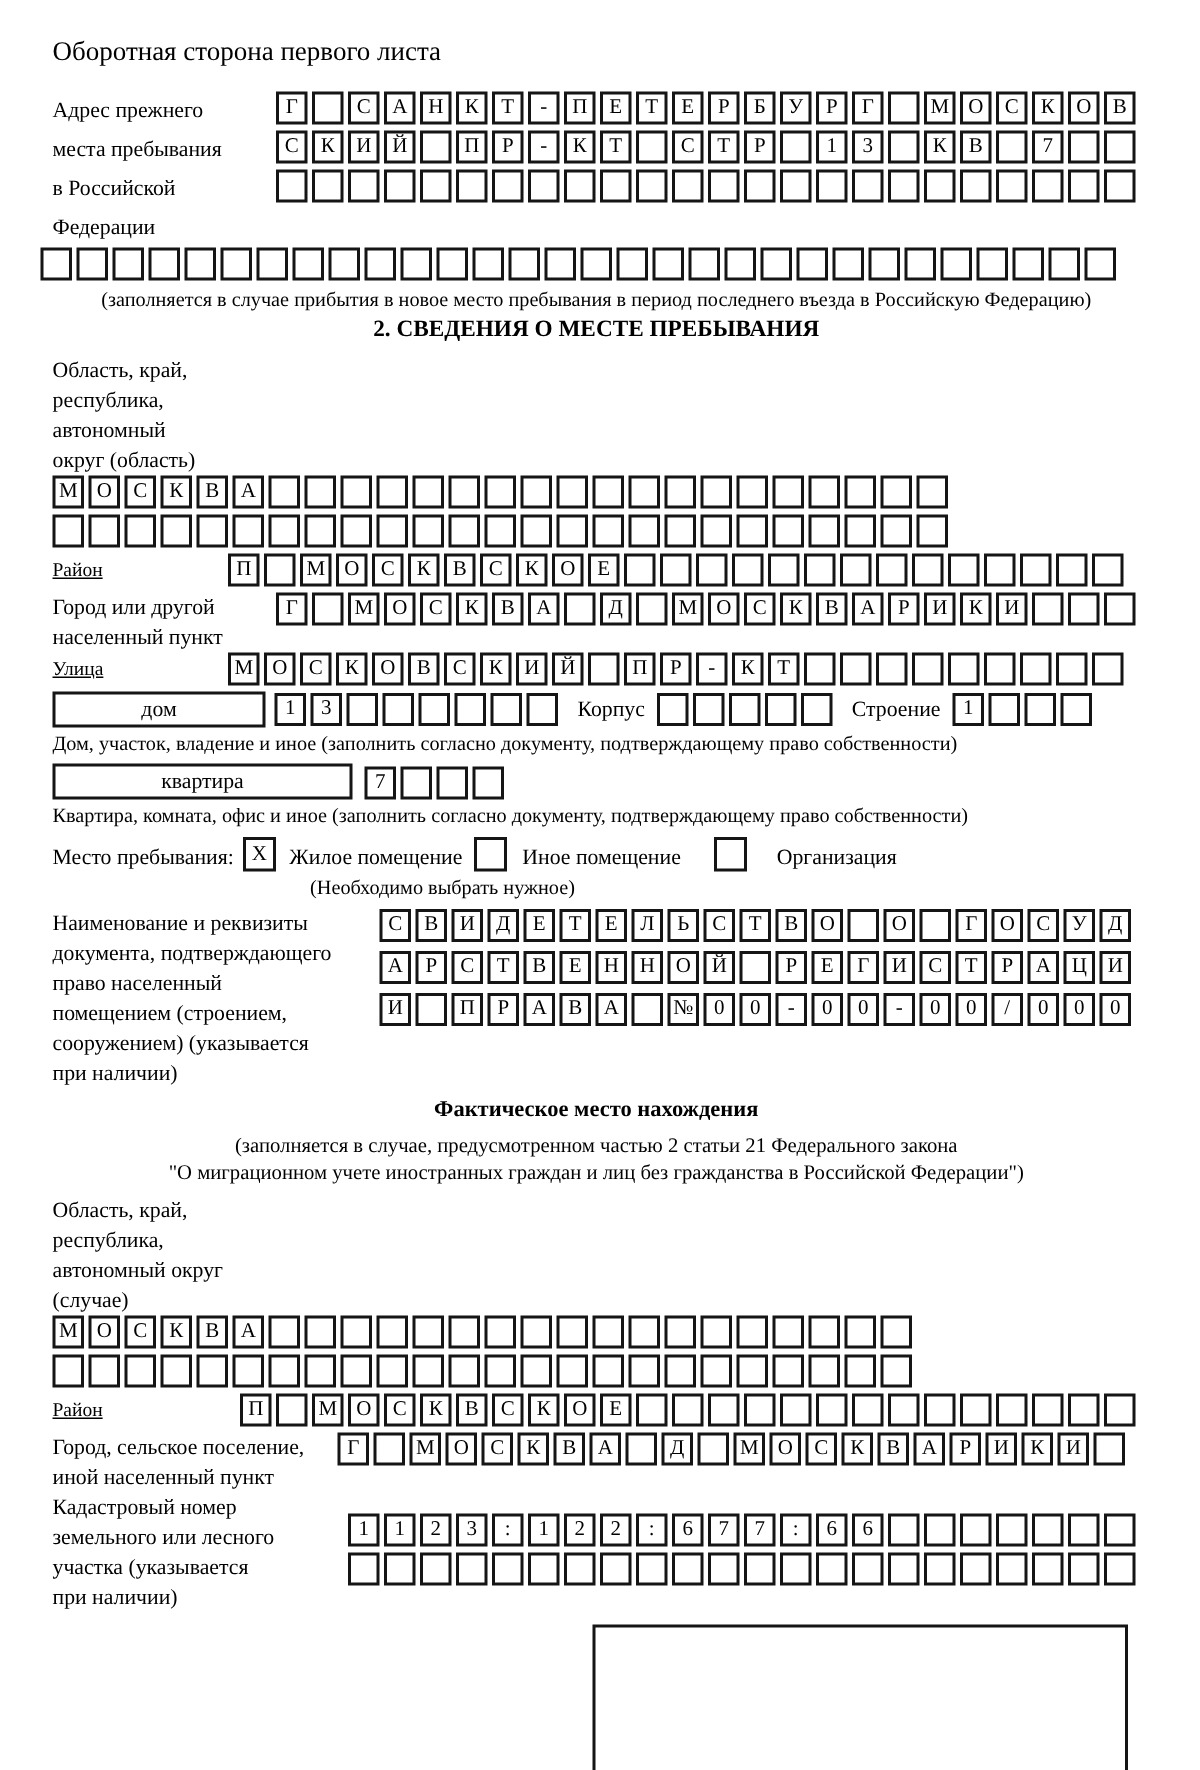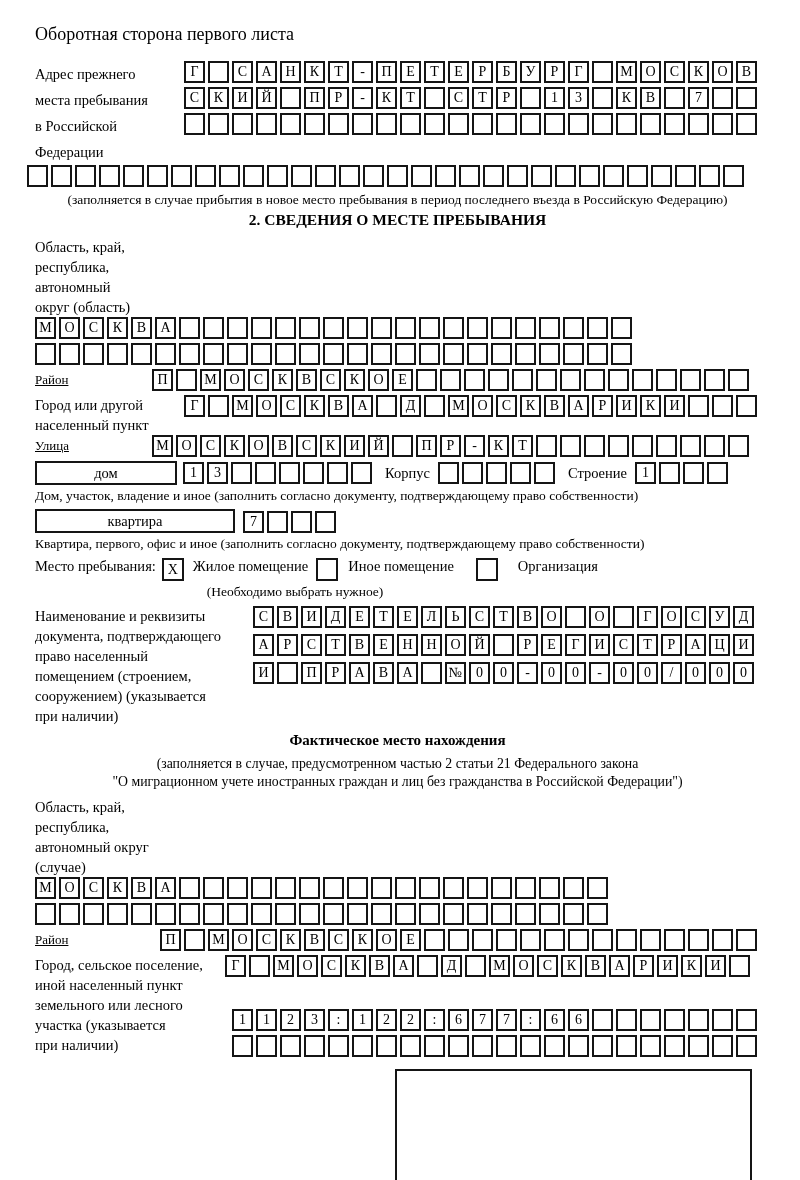--- a/index.html
+++ b/index.html
@@ -46,21 +46,21 @@
   .wbox{
     box-sizing:border-box;flex:none;height:24px;border:2px solid #151515;
     display:flex;align-items:center;justify-content:center;font-size:14.5px;
   }
   .house-row{display:flex;align-items:center;margin-bottom:2px;}
   .house-row .lbl-mid{font-size:14.5px;margin:0 8px 0 10px;}
   .hbox{width:142px;margin-right:6px;}
   .abox{width:200px;margin-right:8px;}
   .apt-row{display:flex;align-items:flex-end;margin:5px 0 2px 0;}
 
-  .stay-row{display:flex;align-items:flex-start;margin:6px 0 2px 0;font-size:14.5px;}
+  .stay-row{display:flex;align-items:flex-end;margin:6px 0 2px 0;font-size:14.5px;}
   .checkbox{
     box-sizing:border-box;flex:none;width:22px;height:23px;border:2px solid #151515;
     display:flex;align-items:center;justify-content:center;font-size:14px;
   }
   .stay-caption{width:520px;text-align:center;margin:1px 0 4px 0;}
 
   .fact-caps{text-align:center;font-size:13.8px;line-height:18px;margin-bottom:6px;}
 
   .cad-rows{margin-top:14px;}
 
@@ -396,21 +396,21 @@
 
   <div class="apt-row">
     <div class="wbox abox">квартира</div>
     <div class="grid-row" style="margin-bottom:0;">
         <span class="cell">7</span>
         <span class="cell"></span>
         <span class="cell"></span>
         <span class="cell"></span>
       </div>
   </div>
-  <div class="caption">Квартира, первого, офис и иное (заполнить согласно документу, подтверждающему право собственности)</div>
+  <div class="caption">Квартира, комната, офис и иное (заполнить согласно документу, подтверждающему право собственности)</div>
 
   <div class="stay-row">
     <span>Место пребывания:</span>
     <span class="checkbox" style="margin-left:6px;">X</span>
     <span style="margin-left:9px;">Жилое помещение</span>
     <span class="checkbox" style="margin-left:8px;"></span>
     <span style="margin-left:10px;">Иное помещение</span>
     <span class="checkbox" style="margin-left:22px;"></span>
     <span style="margin-left:20px;">Организация</span>
   </div>
@@ -624,20 +624,21 @@
         <span class="cell">Р</span>
         <span class="cell">И</span>
         <span class="cell">К</span>
         <span class="cell">И</span>
         <span class="cell"></span>
       </div>
   </div>
 
   <div class="flexline">
     <div class="lbl lw-cad">
+      <div>Кадастровый номер</div>
       <div>земельного или лесного</div>
       <div>участка (указывается</div>
       <div>при наличии)</div>
     </div>
     <div class="rows cad-rows">
       <div class="grid-row">
           <span class="cell">1</span>
           <span class="cell">1</span>
           <span class="cell">2</span>
           <span class="cell">3</span>

